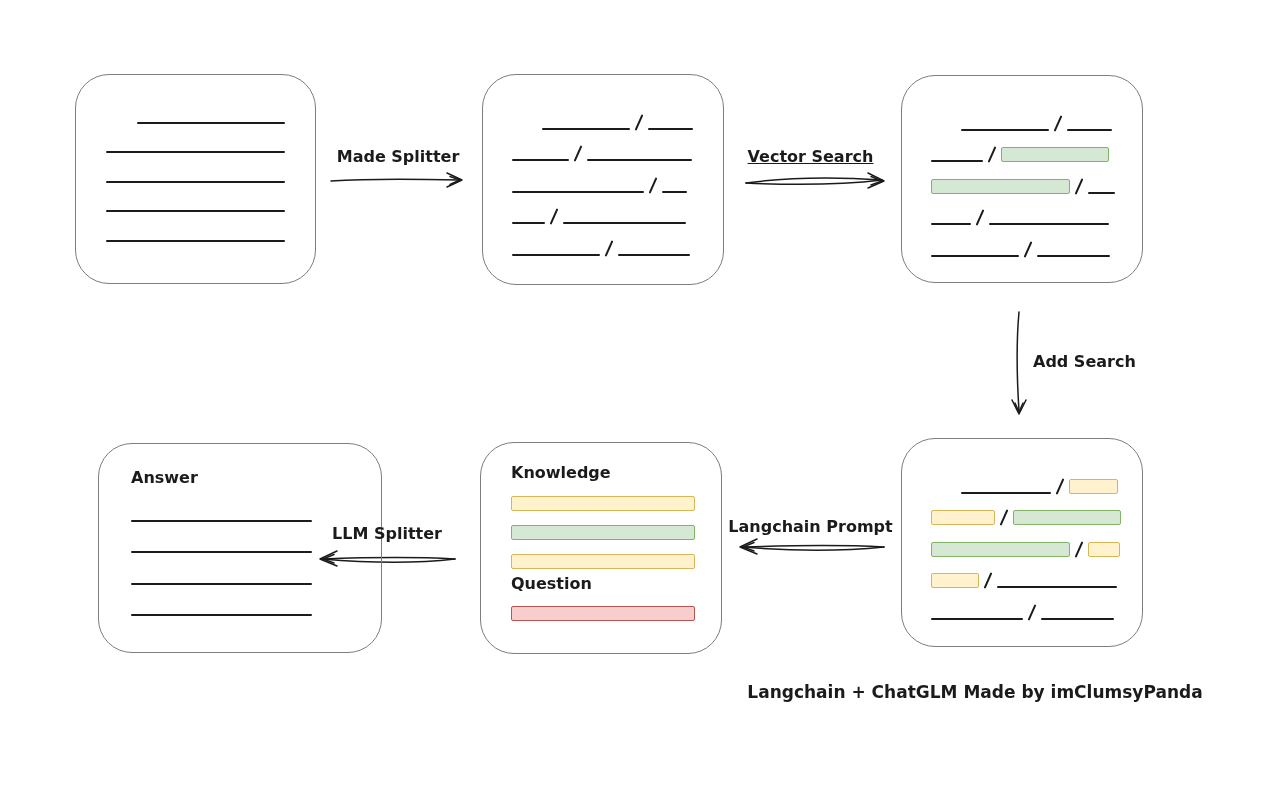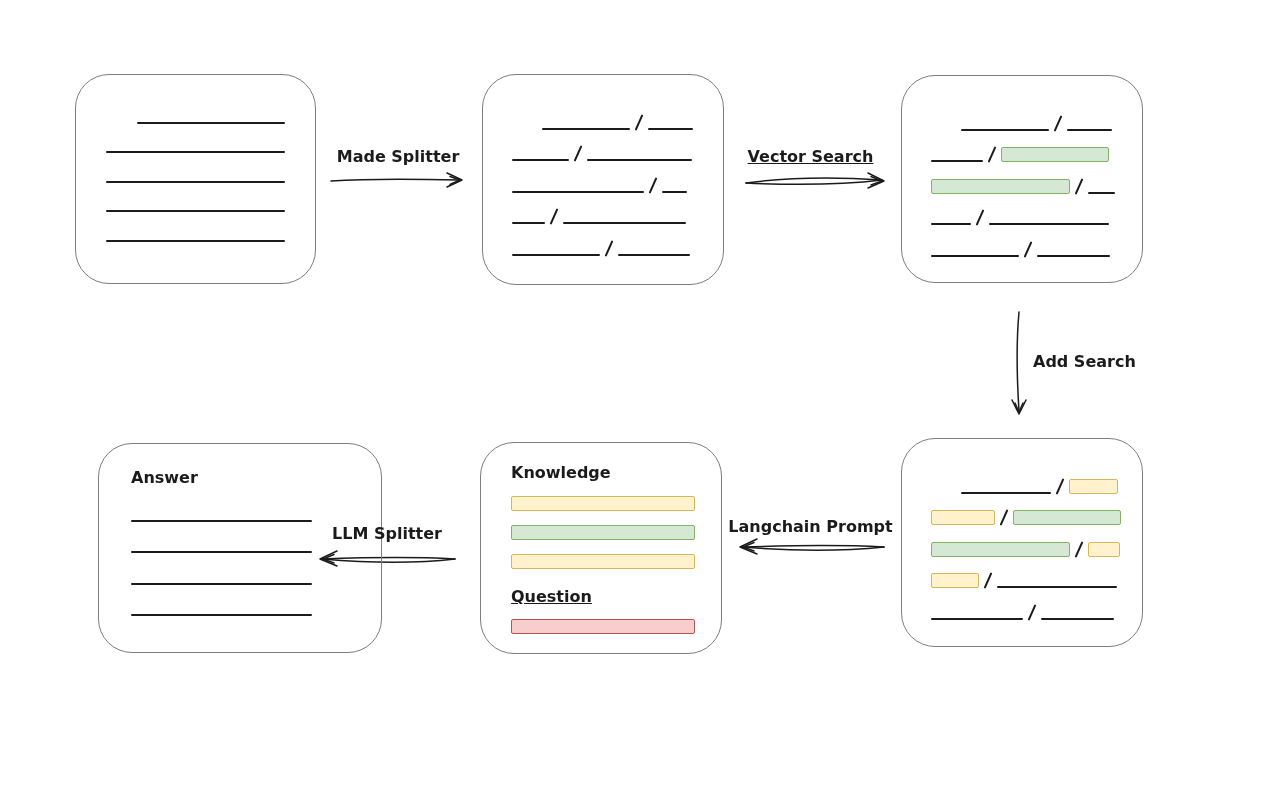--- a/index.html
+++ b/index.html
@@ -25,21 +25,21 @@
   .inner-rows{padding:23px 0 0 29px;}
   .inner-prompt{padding:20px 0 8px 30px;}
   .inner-answer{padding:24px 0 0 32px;}
   .box-heading{font-size:16px;font-weight:600;line-height:20px;margin:0;}
   .bar5{width:182px;height:13px;border:1.5px solid #000;border-radius:2px;}
   .bar5.yellow{background:var(--yellow-fill);border-color:var(--yellow-border);}
   .bar5.green{background:var(--green-fill);border-color:var(--green-border);}
   .bar5.red{background:var(--red-fill);border-color:var(--red-border);}
   .kbars .bar5{margin-top:14px;}
   .kbars .bar5:first-child{margin-top:13px;}
-  .q-heading{margin-top:18px;text-decoration:underline;}
+  .q-heading{margin-top:5px;}
   .qbars .bar5{margin-top:12px;}
   .ans-lines .tline{width:181px;margin-bottom:28px;}
   .ans-lines{margin-top:30px;}
   .credit{position:absolute;left:740px;top:682px;width:470px;text-align:center;
           font-size:17px;font-weight:600;white-space:nowrap;}
 </style>
 </head>
 <body>
 
 <div class="canvas">
@@ -223,14 +223,15 @@
         </div>
     </div>
   </div>
 
   <div class="arrow-label centered" style="left:323px;top:147px;width:150px;">Made Splitter</div>
   <div class="arrow-label centered" style="left:733px;top:147px;width:155px;text-decoration:underline;">Vector Search</div>
   <div class="arrow-label" style="left:1033px;top:352px;">Add Search</div>
   <div class="arrow-label centered" style="left:728px;top:517px;width:165px;">Langchain Prompt</div>
   <div class="arrow-label centered" style="left:316px;top:524px;width:142px;">LLM Splitter</div>
 
+  <div class="credit">Langchain + ChatGLM Made by imClumsyPanda</div>
 
 </div>
 
 </body></html>

